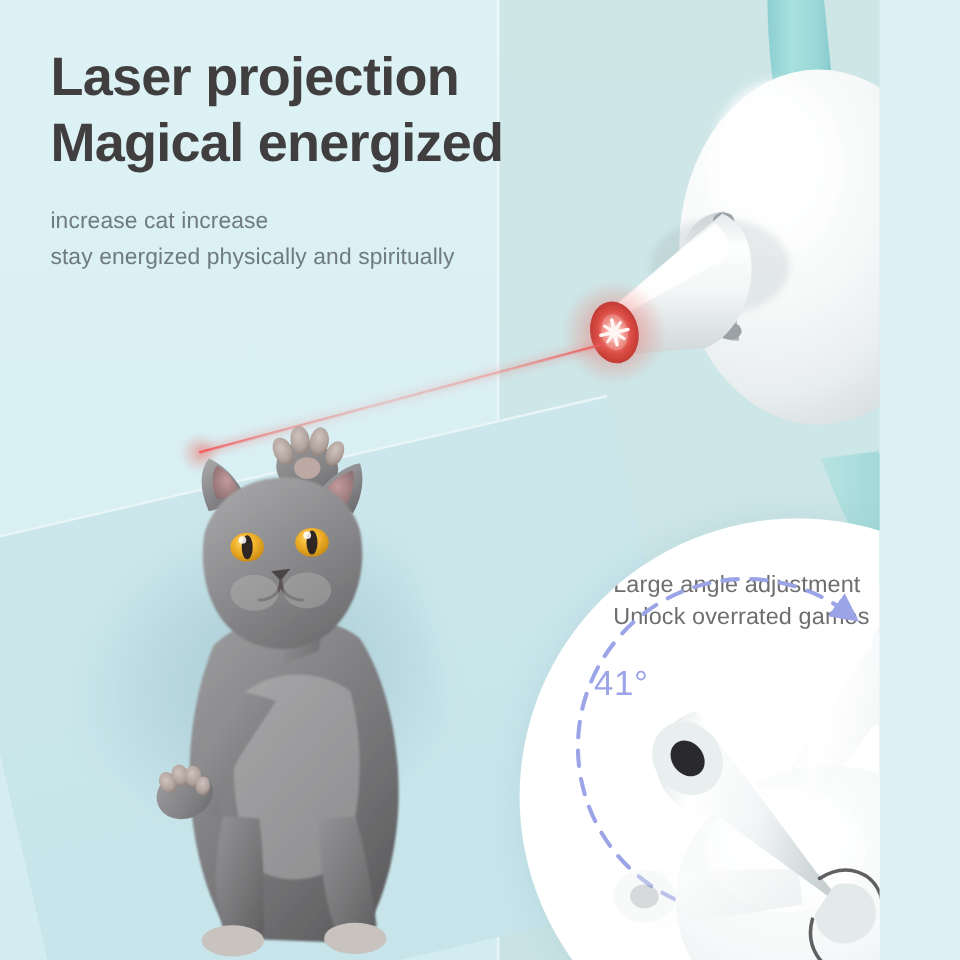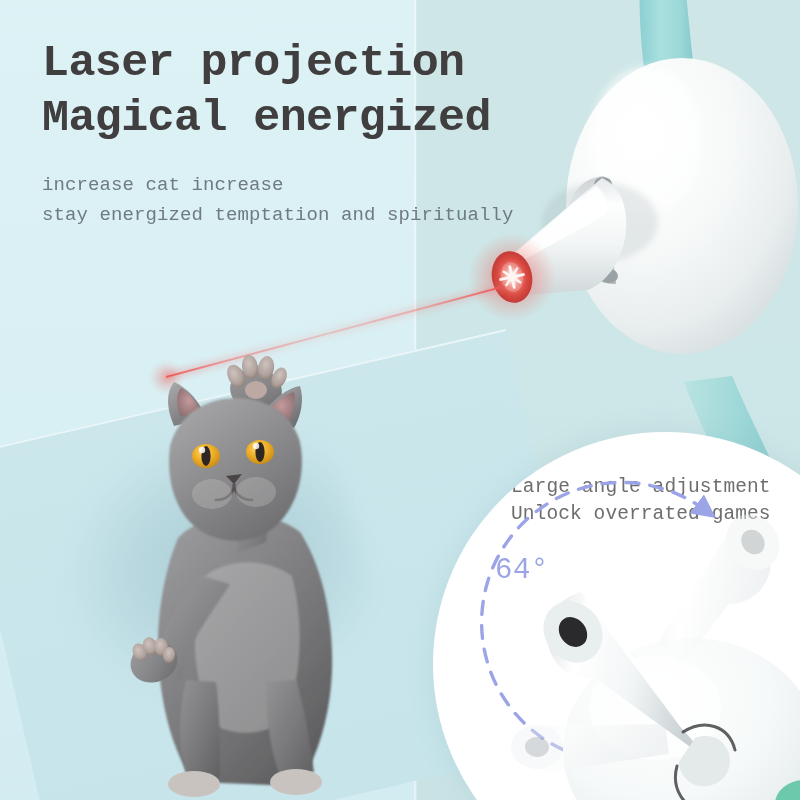--- a/index.html
+++ b/index.html
@@ -7,23 +7,22 @@
 
   html, body {
     width:800px; height:800px;
     font-family:"Liberation Sans", sans-serif;
     overflow:hidden;
     background:#DCF1F4;
   }
 
   #stage {
     position:relative;
-    width:800px; height:800px;
+    width:733px; height:800px;
     overflow:hidden;
-    font-family:Liberation Mono, monospace;
   }
 
   
   .bg-left {
     position:absolute; left:0; top:0; width:416px; height:800px;
     background:linear-gradient(180deg,#DDF2F5 0%,#D8EFF3 55%,#D3ECF1 100%);
   }
   .bg-right {
     position:absolute; left:416px; top:0; width:384px; height:800px;
     background:linear-gradient(180deg,#CFE6E7 0%,#CDE6E7 45%,#C9E3E5 100%);
@@ -166,21 +165,21 @@
   <div class="floor-edge"></div>
   <div class="cat-shadow"></div>
 
   <div class="headline">
     <div>Laser projection</div>
     <div>Magical energized</div>
   </div>
 
   <div class="subtitle">
     <div>increase cat increase</div>
-    <div>stay energized temptation and spiritually</div>
+    <div>stay energized physically and spiritually</div>
   </div>
 
   <div class="device">
     <svg viewBox="0 0 340 500" xmlns="http://www.w3.org/2000/svg">
       <defs>
         <linearGradient id="armTop" x1="0" y1="0" x2="1" y2="0">
           <stop offset="0%" stop-color="#8CCFD2"></stop>
           <stop offset="35%" stop-color="#A8E0DF"></stop>
           <stop offset="70%" stop-color="#9BD8D8"></stop>
           <stop offset="100%" stop-color="#7FC4C8"></stop>
@@ -385,21 +384,21 @@
     </svg>
   </div>
 
   <div class="inset">
 
     <div class="inset-title">
       <div>Large angle adjustment</div>
       <div>Unlock overrated games</div>
     </div>
 
-    <div class="angle-label">64°</div>
+    <div class="angle-label">41°</div>
 
     <div class="inset-arc">
       <svg viewBox="0 0 464 464" xmlns="http://www.w3.org/2000/svg">
         <defs>
           <marker id="arwEnd" markerWidth="7" markerHeight="7" refX="3" refY="3.5" orient="auto" markerUnits="strokeWidth">
             <path d="M0 0 L7 3.5 L0 7 z" fill="#9BA4E6"></path>
           </marker>
           <marker id="arwStart" markerWidth="7" markerHeight="7" refX="3" refY="3.5" orient="auto-start-reverse" markerUnits="strokeWidth">
             <path d="M0 0 L7 3.5 L0 7 z" fill="#9BA4E6"></path>
           </marker>

